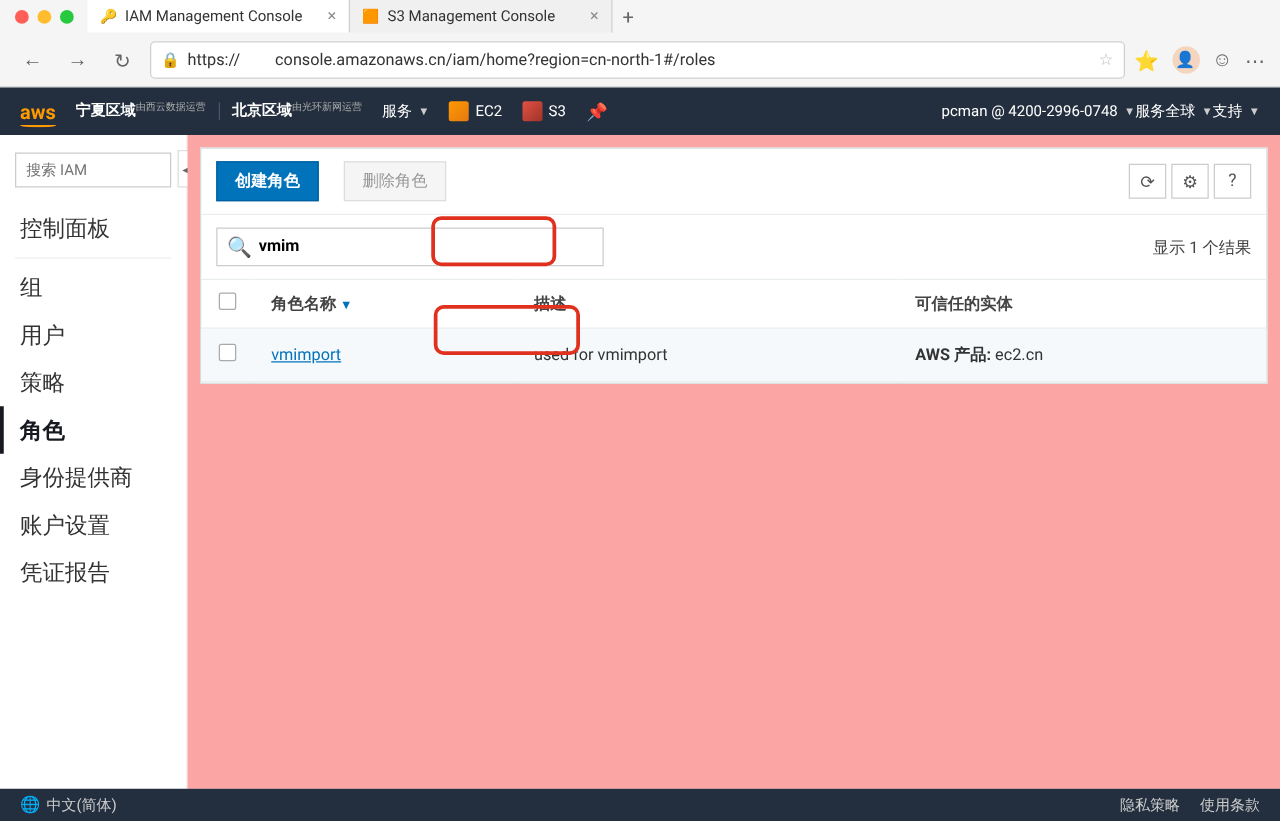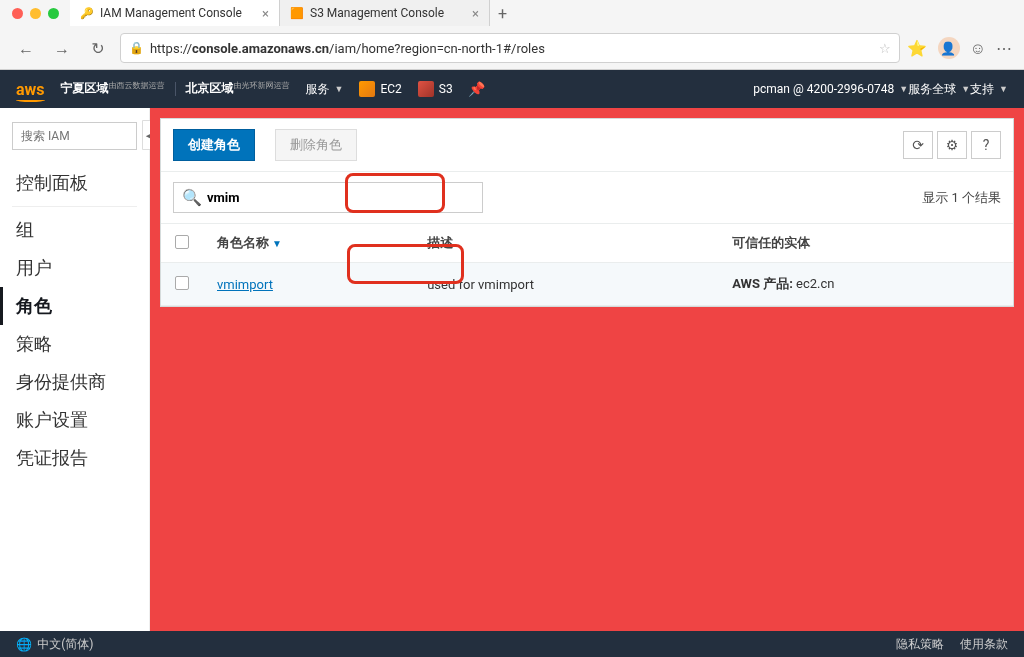--- a/index.html
+++ b/index.html
@@ -14,21 +14,21 @@
     .browser-tab { display: flex; align-items: center; gap: 6px; height: 26px; padding: 0 10px; font-size: 12px; color: #333; border-right: 1px solid #d0d0d0; background: #fff; min-width: 210px; }
     .browser-tab.inactive { background: #f0f0f0; }
     .tab-favicon { width: 14px; height: 14px; display: flex; align-items: center; justify-content: center; font-size: 11px; }
     .tab-close { margin-left: auto; color: #888; font-size: 13px; }
     .new-tab { padding: 0 8px; color: #666; font-size: 16px; }
     .nav-row { display: flex; align-items: center; height: 44px; padding: 0 12px; gap: 8px; }
     .nav-btn { width: 28px; height: 28px; display: flex; align-items: center; justify-content: center; color: #666; font-size: 16px; }
     .url-bar { flex: 1; display: flex; align-items: center; height: 30px; background: #fff; border: 1px solid #d0d0d0; border-radius: 4px; padding: 0 8px; font-size: 13px; color: #333; }
     .lock-icon { color: #666; margin-right: 6px; font-size: 12px; }
     .url-text { flex: 1; }
-    .url-text .bold { font-weight: 700; }
+    .url-text .bold { font-weight: 400; margin-left: 28px; }
     .star-icon { color: #bbb; }
     .nav-right { display: flex; align-items: center; gap: 10px; color: #666; }
     .avatar-small { width: 22px; height: 22px; border-radius: 50%; background: #f4d6c0; display: flex; align-items: center; justify-content: center; font-size: 13px; }
 
     .aws-header { height: 38px; background: #232f3e; display: flex; align-items: center; color: #fff; padding: 0 16px; font-size: 12px; gap: 16px; }
     .aws-logo { display: flex; align-items: center; gap: 8px; }
     .logo-text { font-size: 16px; font-weight: 700; color: #ff9900; position:relative; }
     .logo-text::after { content:""; position:absolute; left:0; right:0; bottom:-3px; height:2px; border-bottom:2px solid #ff9900; border-radius: 0 0 50% 50%; }
     .region-block { display: flex; gap: 10px; }
     .region-col { display: flex; flex-direction: row; line-height: 1.1; }
@@ -45,21 +45,21 @@
 
     .main-area { display: flex; height: calc(100% - 70px - 38px - 26px); }
     .sidebar { width: 150px; padding: 14px 0; border-right: 1px solid #eee; }
     .search-iam { margin: 0 12px 14px; height: 28px; border: 1px solid #ccc; background: #fff; display: flex; align-items: center; padding: 0 8px; }
     .search-iam input { border: none; outline: none; width: 100%; font-size: 12px; color: #999; }
     .side-item { padding: 7px 16px; font-size: 18px; color: #333; cursor: pointer; }
     .side-item.active { color: #16191f; font-weight: 600; border-left: 3px solid #16191f; padding-left: 13px; }
     .side-sep { height: 1px; background: #eee; margin: 4px 12px; }
     .side-collapse { position: absolute; left: 142px; top: 120px; width: 16px; height: 30px; background: #fff; border: 1px solid #ddd; border-radius: 0 4px 4px 0; display: flex; align-items: center; justify-content: center; font-size: 11px; color: #666; }
 
-    .content { flex: 1; background: #ef4444; padding: 10px; position: relative; }
+    .content { flex: 1; background: #fca5a5; padding: 10px; position: relative; }
     .panel { background: #fff; border: 1px solid #d5dbdb; }
     .toolbar { display: flex; align-items: center; padding: 10px 12px; border-bottom: 1px solid #eaeded; gap: 8px; }
     .btn-primary { background: #0073bb; color: #fff; border: 1px solid #005f9e; padding: 6px 14px; font-size: 13px; font-weight: 600; cursor: pointer; }
     .btn-secondary { background: #f5f5f5; color: #999; border: 1px solid #ddd; padding: 6px 14px; font-size: 13px; cursor: pointer; margin-left: 12px; }
     .toolbar-right { margin-left: auto; display: flex; gap: 4px; }
     .icon-btn { width: 30px; height: 28px; border: 1px solid #ccc; background: #fff; display: flex; align-items: center; justify-content: center; color: #555; font-size: 14px; cursor: pointer; }
     .search-row { display: flex; align-items: center; padding: 10px 12px; gap: 10px; }
     .search-box { display: flex; align-items: center; border: 1px solid #ccc; padding: 5px 8px; width: 310px; background: #fff; }
     .search-box input { border: none; outline: none; flex: 1; font-size: 13px; margin-left: 5px; font-weight: bold; }
     .result-count { margin-left: auto; font-size: 13px; color: #444; }
@@ -169,22 +169,22 @@
 
 <div class="main-area">
   <div class="sidebar">
     <div class="search-iam">
       <input placeholder="搜索 IAM" style="">
     </div>
     <div class="side-item">控制面板</div>
     <div class="side-sep"></div>
     <div class="side-item">组</div>
     <div class="side-item">用户</div>
+    <div class="side-item">策略</div>
     <div class="side-item active">角色</div>
-    <div class="side-item">策略</div>
     <div class="side-item">身份提供商</div>
     <div class="side-item">账户设置</div>
     <div class="side-item">凭证报告</div>
   </div>
   <div class="side-collapse">◀</div>
 
   <div class="content">
     <div class="panel">
       <div class="toolbar">
         <button class="btn-primary">创建角色</button>

